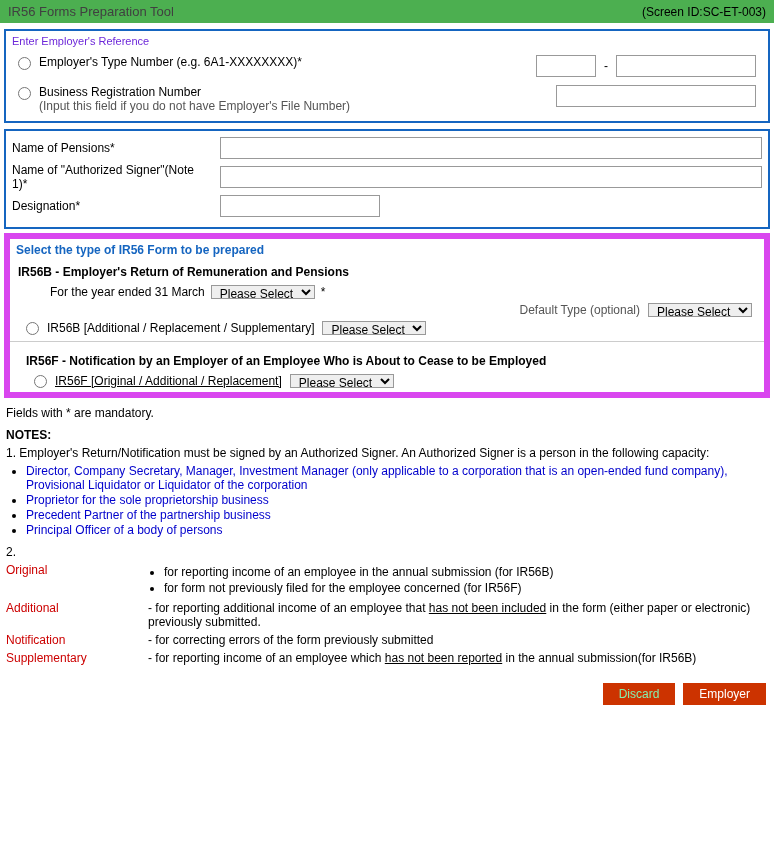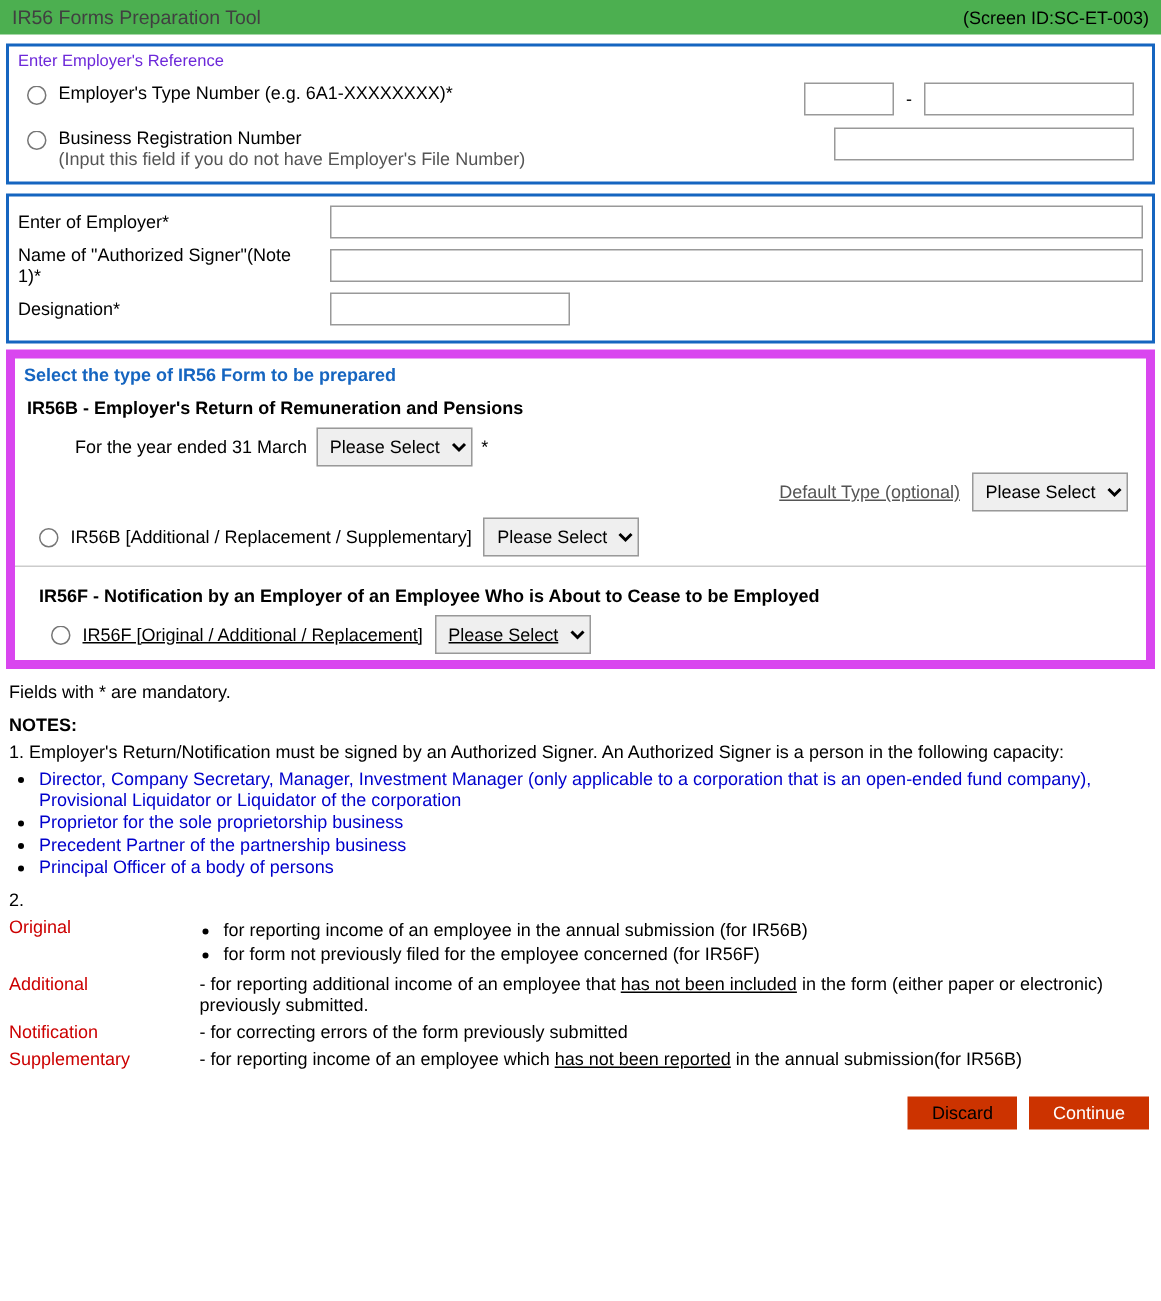--- a/index.html
+++ b/index.html
@@ -101,21 +101,21 @@
     .original-row label { font-size: 12px; }
 
     .default-type-row {
       display: flex;
       justify-content: flex-end;
       align-items: center;
       gap: 8px;
       margin: 4px 0;
       padding-right: 4px;
     }
-    .default-type-row .dt-label { font-size: 12px; color: #555; text-decoration: underline; }
+    .default-type-row .dt-label { font-size: 12px; color: #555; }
 
     .additional-row {
       display: flex;
       align-items: center;
       gap: 8px;
       padding-left: 8px;
       margin-top: 4px;
     }
     .additional-row label { font-size: 12px; }
 
@@ -123,21 +123,21 @@
       display: flex;
       align-items: center;
       gap: 8px;
       padding-left: 8px;
       text-decoration: underline;
     }
     .ir56f-row label { font-size: 12px; }
 
     select {
       font-size: 12px;
-      height: 26px;
+      height: 14px;
       border: 1px solid #999;
       padding: 0 4px;
     }
 
     .mandatory-note {
       padding: 4px 6px;
       font-size: 12px;
     }
 
     .notes-section {
@@ -153,39 +153,39 @@
     }
     .notes-section ul {
       margin-left: 20px;
       margin-top: 2px;
     }
     .notes-section ul li { margin-bottom: 1px; }
 
     .note2-grid {
       display: grid;
       grid-template-columns: 120px 1fr;
-      gap: 4px 7px;
+      gap: 4px 22px;
       margin-top: 4px;
     }
     .note2-term { font-size: 12px; color: #cc0000; font-weight: normal; }
     .note2-def { font-size: 12px; }
     .note2-def ul { margin-left: 16px; }
     .note2-def ul li { margin-bottom: 2px; }
 
     .has-not { text-decoration: underline; }
 
     .button-bar {
       display: flex;
       justify-content: flex-end;
       gap: 8px;
       padding: 6px 8px;
     }
     .btn-discard {
       background: #cc3300;
-      color: #000000;
+      color: #86efac;
       border: none;
       padding: 4px 16px;
       font-size: 12px;
       cursor: pointer;
     }
     .btn-continue {
       background: #cc3300;
       color: #fff;
       border: none;
       padding: 4px 16px;
@@ -234,21 +234,21 @@
       <div style="color:#555;">(Input this field if you do not have Employer's File Number)</div>
     </div>
     <div style="margin-left:auto;">
       <input type="text" style="width: 200px; height: 22px; border: 1px solid rgb(153, 153, 153);">
     </div>
   </div>
 </div>
 
 <div class="name-fields-box">
   <div class="name-field-row">
-    <span class="nf-label">Enter of Employer*</span>
+    <span class="nf-label">Name of Pensions*</span>
     <input type="text" style="">
   </div>
   <div class="name-field-row">
     <span class="nf-label">Name of "Authorized Signer"(Note 1)*</span>
     <input type="text" style="">
   </div>
   <div class="name-field-row">
     <span class="nf-label">Designation*</span>
     <input type="text" class="designation-input" style="">
   </div>
@@ -343,14 +343,14 @@
       <div class="note2-term">Supplementary</div>
       <div class="note2-def">
         -&nbsp;for reporting income of an employee which <span class="has-not">has not been reported</span> in the annual submission(for IR56B)
       </div>
     </div>
   </div>
 </div>
 
 <div class="button-bar">
   <button class="btn-discard">Discard</button>
-  <button class="btn-continue">Continue</button>
+  <button class="btn-continue">Employer</button>
 </div>
 
 </body></html>

